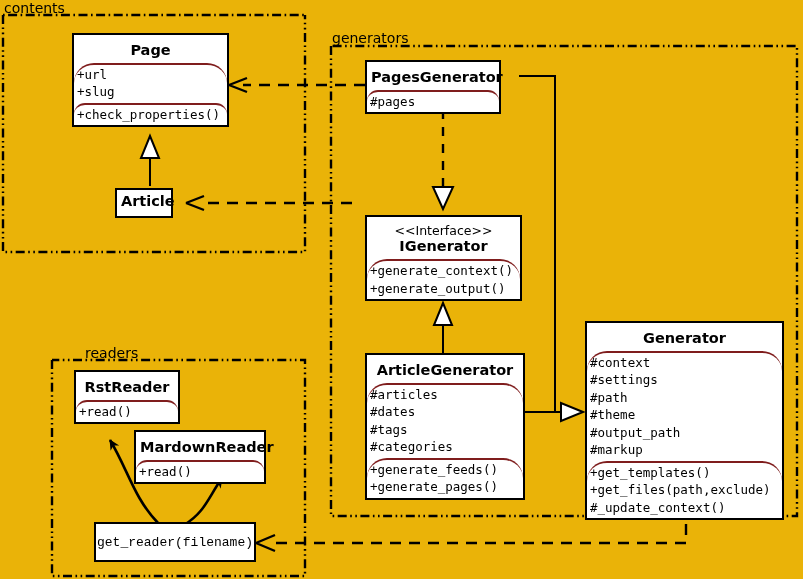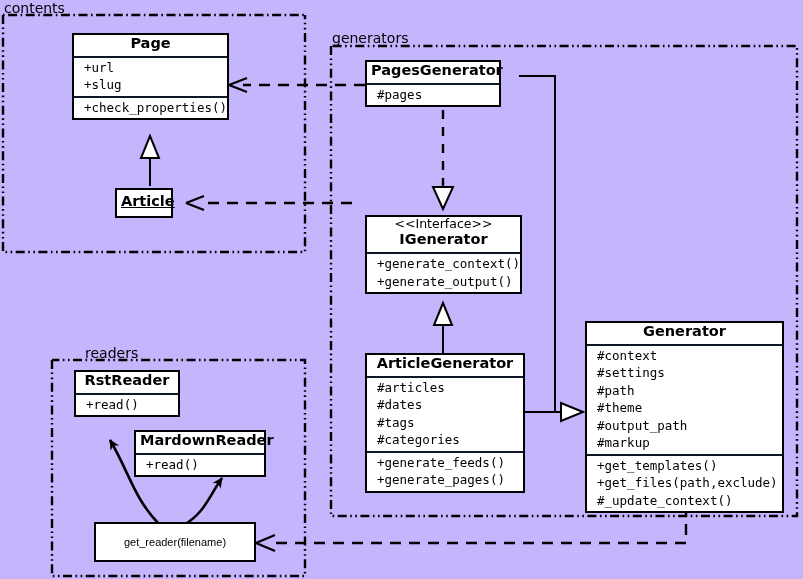--- a/index.html
+++ b/index.html
@@ -8,21 +8,21 @@
     padding: 0;
     background: #ffffff;
   }
   body {
     font-family: "DejaVu Sans", sans-serif;
   }
   #diagram {
     position: relative;
     width: 803px;
     height: 579px;
-    background: #c4b5fd;
+    background: #eab308;
     overflow: hidden;
   }
   #diagram svg {
     position: absolute;
     left: 0;
     top: 0;
   }
   .pkg-label {
     position: absolute;
     font-family: "DejaVu Sans", sans-serif;
@@ -36,56 +36,57 @@
     border: 2px solid #000;
     background: #ffffff;
     box-sizing: border-box;
   }
   .uml-title {
     font-family: "DejaVu Sans", sans-serif;
     font-weight: bold;
     font-size: 14.5px;
     text-align: center;
     color: #000;
-    padding: 0 4px 4px 4px;
+    padding: 7px 4px 4px 4px;
     line-height: 1.15;
     box-sizing: border-box;
   }
   .uml-stereotype {
     font-family: "DejaVu Sans", sans-serif;
     font-weight: normal;
     font-size: 12.5px;
     color: #000;
     line-height: 1.15;
     display: block;
   }
   .uml-compartment {
-    border-top: 2px solid #0f172a;
-    padding: 1px 3px 2px 10px;
-    box-sizing: border-box;
+    border-top: 2px solid #7f1d1d;
+    padding: 1px 3px 2px 3px;
+    box-sizing: border-box;
+    border-radius: 20px;
   }
   .uml-member {
     font-family: "DejaVu Sans Mono", monospace;
     font-size: 12.5px;
     color: #000;
     line-height: 1.40;
     white-space: nowrap;
   }
   .plain-box {
     position: absolute;
     border: 2px solid #000;
     background: #ffffff;
     box-sizing: border-box;
     display: flex;
     align-items: center;
     justify-content: center;
   }
   .plain-box-label {
-    font-family: Liberation Sans, sans-serif;
-    font-size: 11px;
+    font-family: Liberation Mono, monospace;
+    font-size: 13px;
     color: #000;
     white-space: nowrap;
   }
 </style>
 </head>
 <body>
 
 <div id="diagram">
 
   <svg width="803" height="579">
@@ -171,21 +172,21 @@
     <div class="uml-title">Page</div>
     <div class="uml-compartment">
       <div class="uml-member">+url</div>
       <div class="uml-member">+slug</div>
     </div>
     <div class="uml-compartment">
       <div class="uml-member">+check_properties()</div>
     </div>
   </div>
 
-  <div class="uml-box" style="left:115px; top:188px; width:58px; height:30px;text-decoration:underline;">
+  <div class="uml-box" style="left:115px; top:188px; width:58px; height:30px;">
     <div class="uml-title" style="padding:3px 4px;">Article</div>
   </div>
 
   <div class="uml-box" style="left:365px; top:60px; width:136px;">
     <div class="uml-title">PagesGenerator</div>
     <div class="uml-compartment">
       <div class="uml-member">#pages</div>
     </div>
   </div>
 

